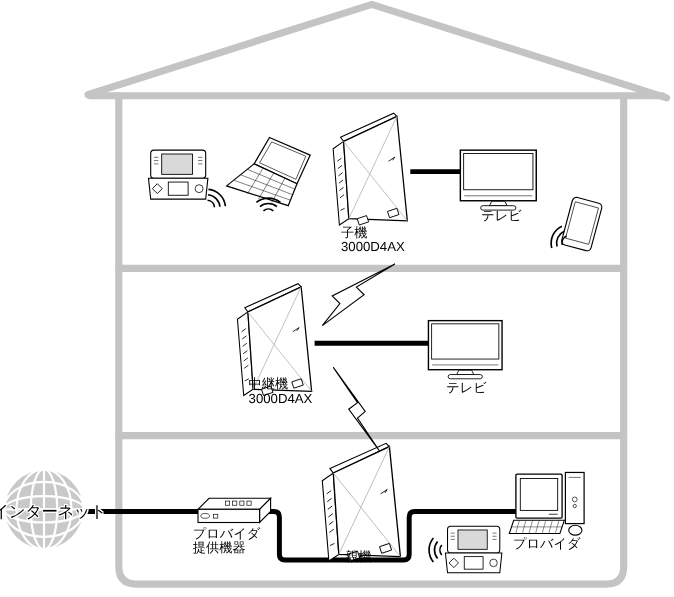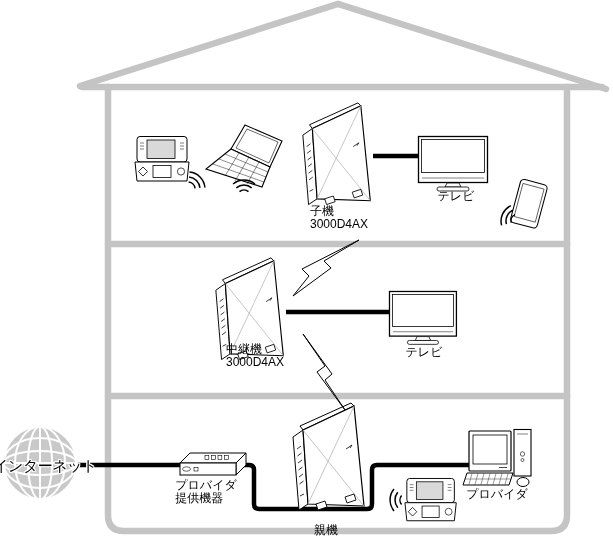--- a/index.html
+++ b/index.html
@@ -196,21 +196,21 @@
     </g>
   </svg>
 
   <div class="lbl halo" style="left:45px;top:459px;z-index:3">インターネット</div>
 
   <div class="lbl" style="left:206px;top:479px">
     <div>プロバイダ</div>
     <div>提供機器</div>
   </div>
 
-  <div class="lbl" style="left:326px;top:524px">親機</div>
+  <div class="lbl" style="left:326px;top:500px">親機</div>
 
   <div class="lbl" style="left:255px;top:343px">
     <div>中継機</div>
     <div>3000D4AX</div>
   </div>
 
   <div class="lbl" style="left:339px;top:205px">
     <div>子機</div>
     <div>3000D4AX</div>
   </div>

